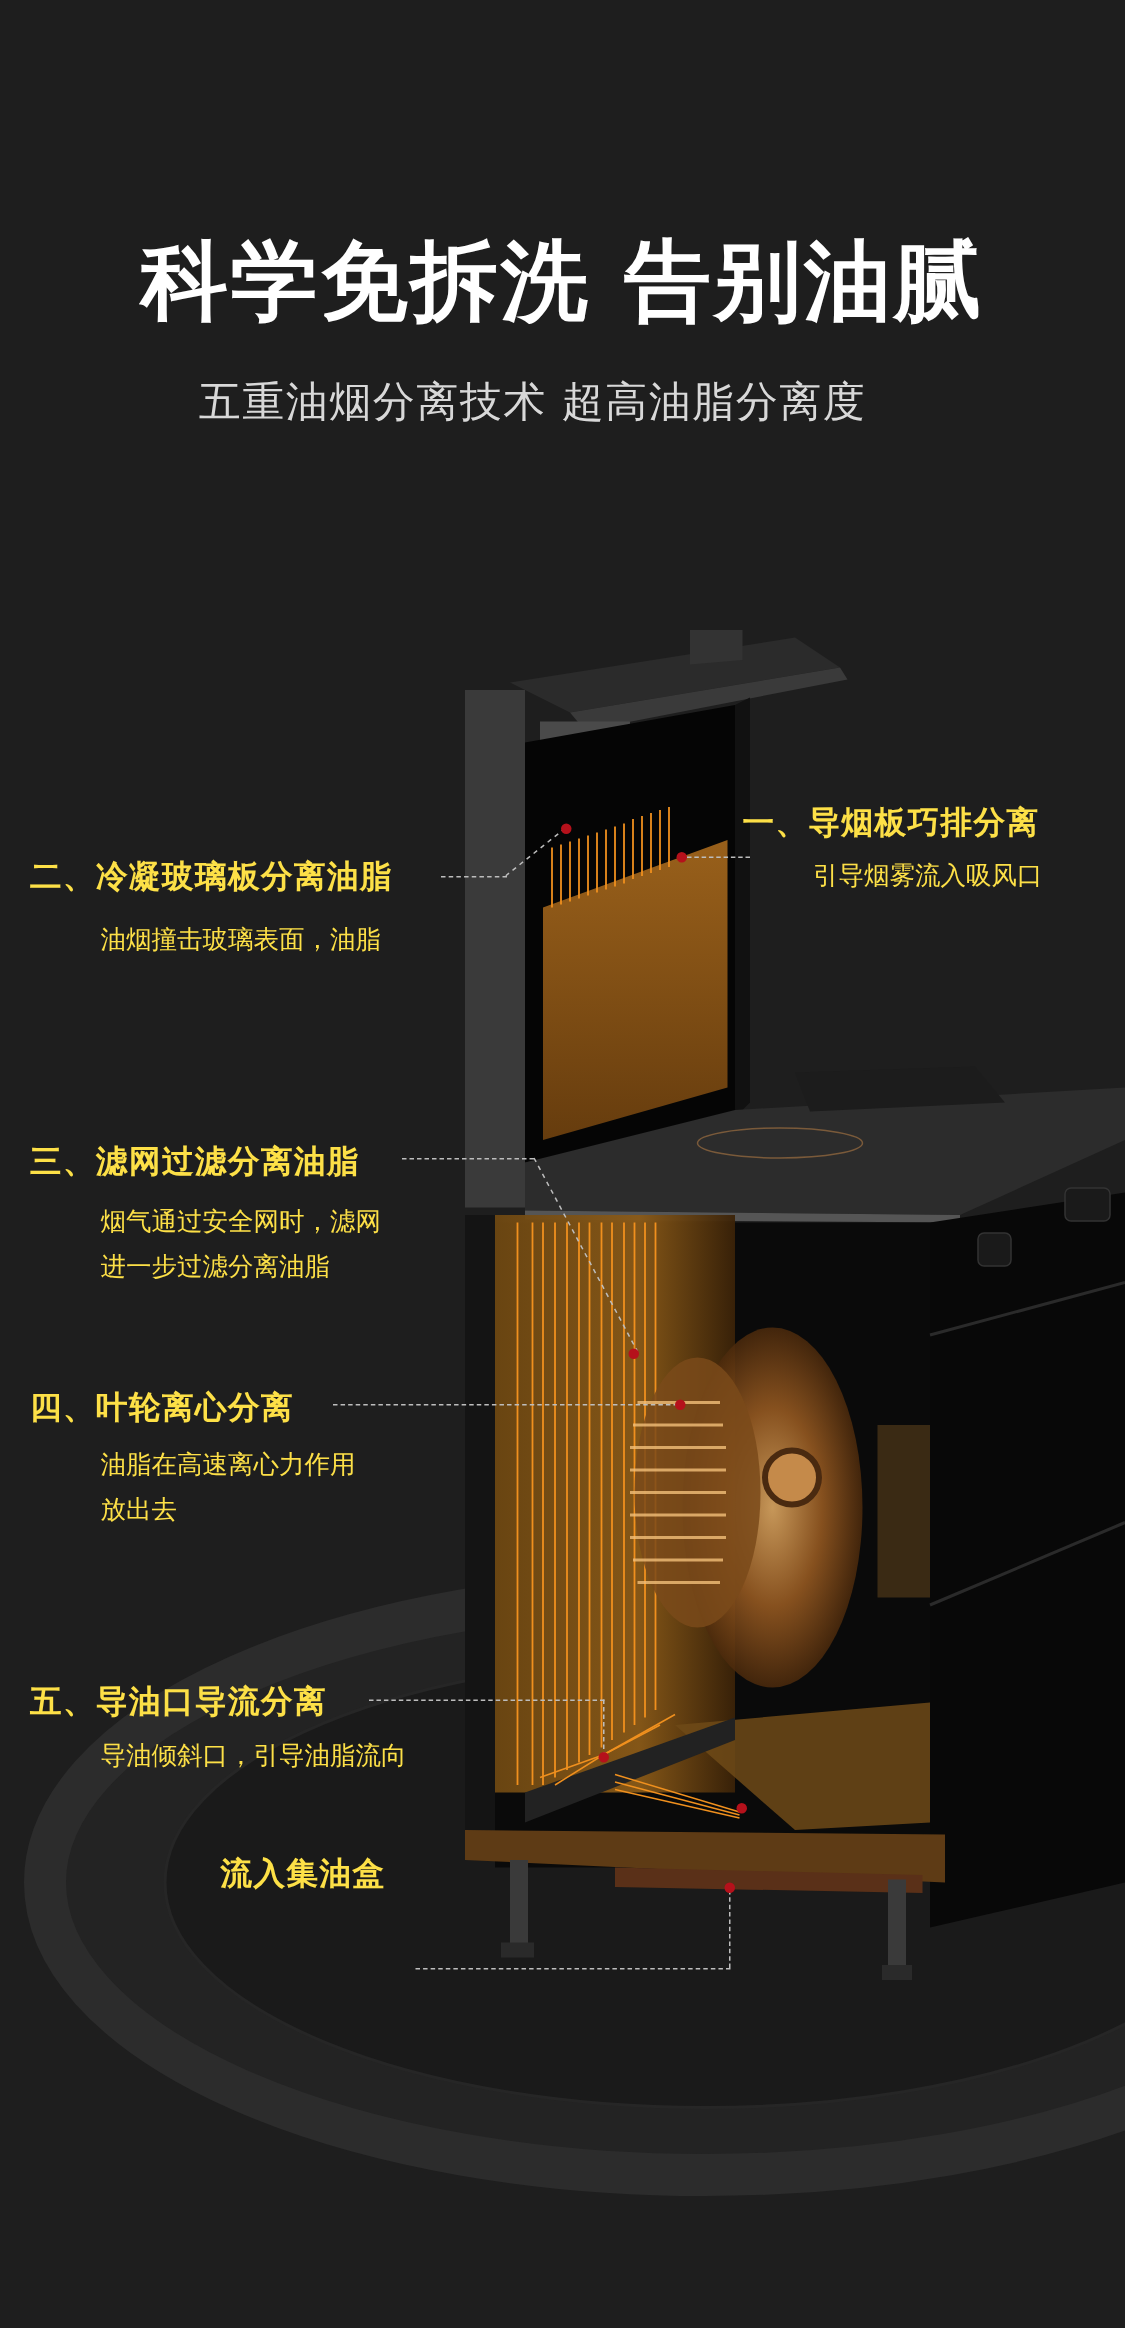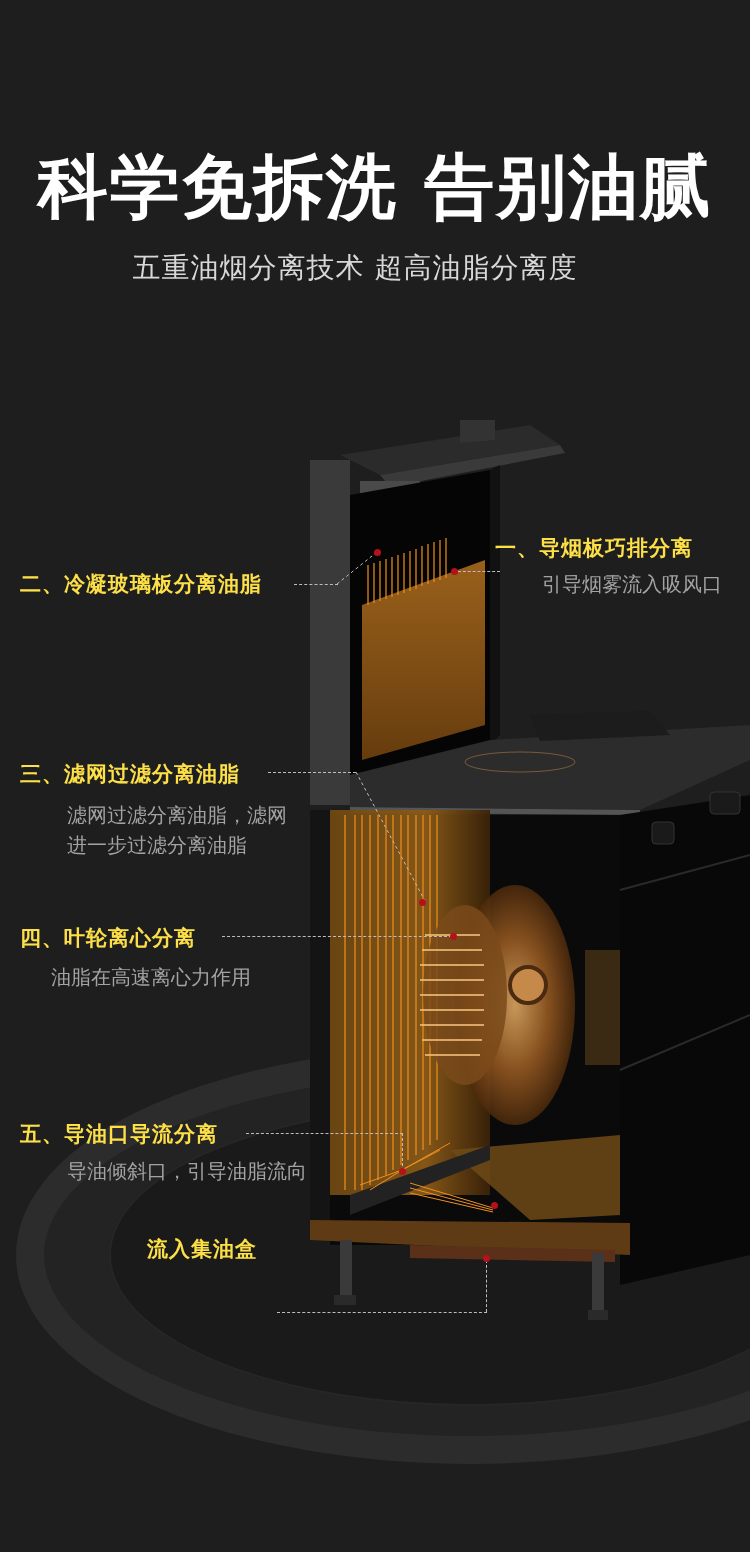--- a/index.html
+++ b/index.html
@@ -1,22 +1,22 @@
 <!DOCTYPE html>
 <html><head>
 <meta charset="utf-8">
 <style>
   html, body { margin:0; padding:0; }
   body { width:750px; height:1552px; background:#1e1e1e; position:relative; overflow:hidden;
          font-family:"DejaVu Sans","Liberation Sans",sans-serif; color:#fff; }
   .abs { position:absolute; }
-  .hero-title { left:0; width:750px; top:152px; text-align:center; font-size:70px; font-weight:bold; letter-spacing:2px; color:#ffffff; line-height:70px; }
+  .hero-title { left:0; width:750px; top:152px; text-align:center; font-size:58px; font-weight:bold; letter-spacing:2px; color:#ffffff; line-height:70px; }
   .hero-sub { left:0; width:710px; top:248px; text-align:center; font-size:28px; color:#d8d8d8; letter-spacing:1px; line-height:40px; }
   .label-title { font-size:21px; font-weight:bold; color:#fde047; white-space:nowrap; line-height:28px; letter-spacing:1px; }
-  .label-desc { font-size:20px; color:#a3a3a3; line-height:30px; white-space:nowrap; }
+  .label-desc { font-size:17px; color:#fde047; line-height:30px; white-space:nowrap; }
   .dash-h { border-top:1px dashed #bdbdbd; height:0; }
   .dash-v { border-left:1px dashed #bdbdbd; width:0; }
   .dot { width:7px; height:7px; border-radius:50%; background:#b5111b; }
   svg { display:block; }
 </style>
 </head>
 <body>
 
 <svg class="abs" style="left:0;top:1050px;" width="750" height="502" viewBox="0 0 750 502">
   <defs>
@@ -178,35 +178,37 @@
   <div class="label-title"><span>一、</span><span>导烟板巧排分离</span></div>
 </div>
 <div class="abs label-desc" style="left:542px;top:569px;">
   <div>引导烟雾流入吸风口</div>
 </div>
 
 <div class="abs" style="left:20px;top:570px;">
   <div class="label-title"><span>二、</span><span>冷凝玻璃板分离油脂</span></div>
 </div>
 <div class="abs label-desc" style="left:67px;top:612px;">
+  <div>油烟撞击玻璃表面，油脂</div>
 </div>
 
 <div class="abs" style="left:20px;top:760px;">
   <div class="label-title"><span>三、</span><span>滤网过滤分离油脂</span></div>
 </div>
 <div class="abs label-desc" style="left:67px;top:800px;">
-  <div>滤网过滤分离油脂，滤网</div>
+  <div>烟气通过安全网时，滤网</div>
   <div>进一步过滤分离油脂</div>
 </div>
 
 <div class="abs" style="left:20px;top:924px;">
   <div class="label-title"><span>四、</span><span>叶轮离心分离</span></div>
 </div>
-<div class="abs label-desc" style="left:51px;top:962px;">
+<div class="abs label-desc" style="left:67px;top:962px;">
   <div>油脂在高速离心力作用</div>
+  <div>放出去</div>
 </div>
 
 <div class="abs" style="left:20px;top:1120px;">
   <div class="label-title"><span>五、</span><span>导油口导流分离</span></div>
 </div>
 <div class="abs label-desc" style="left:67px;top:1156px;">
   <div>导油倾斜口，引导油脂流向</div>
 </div>
 
 <div class="abs label-title" style="left:147px;top:1235px;">流入集油盒</div>

